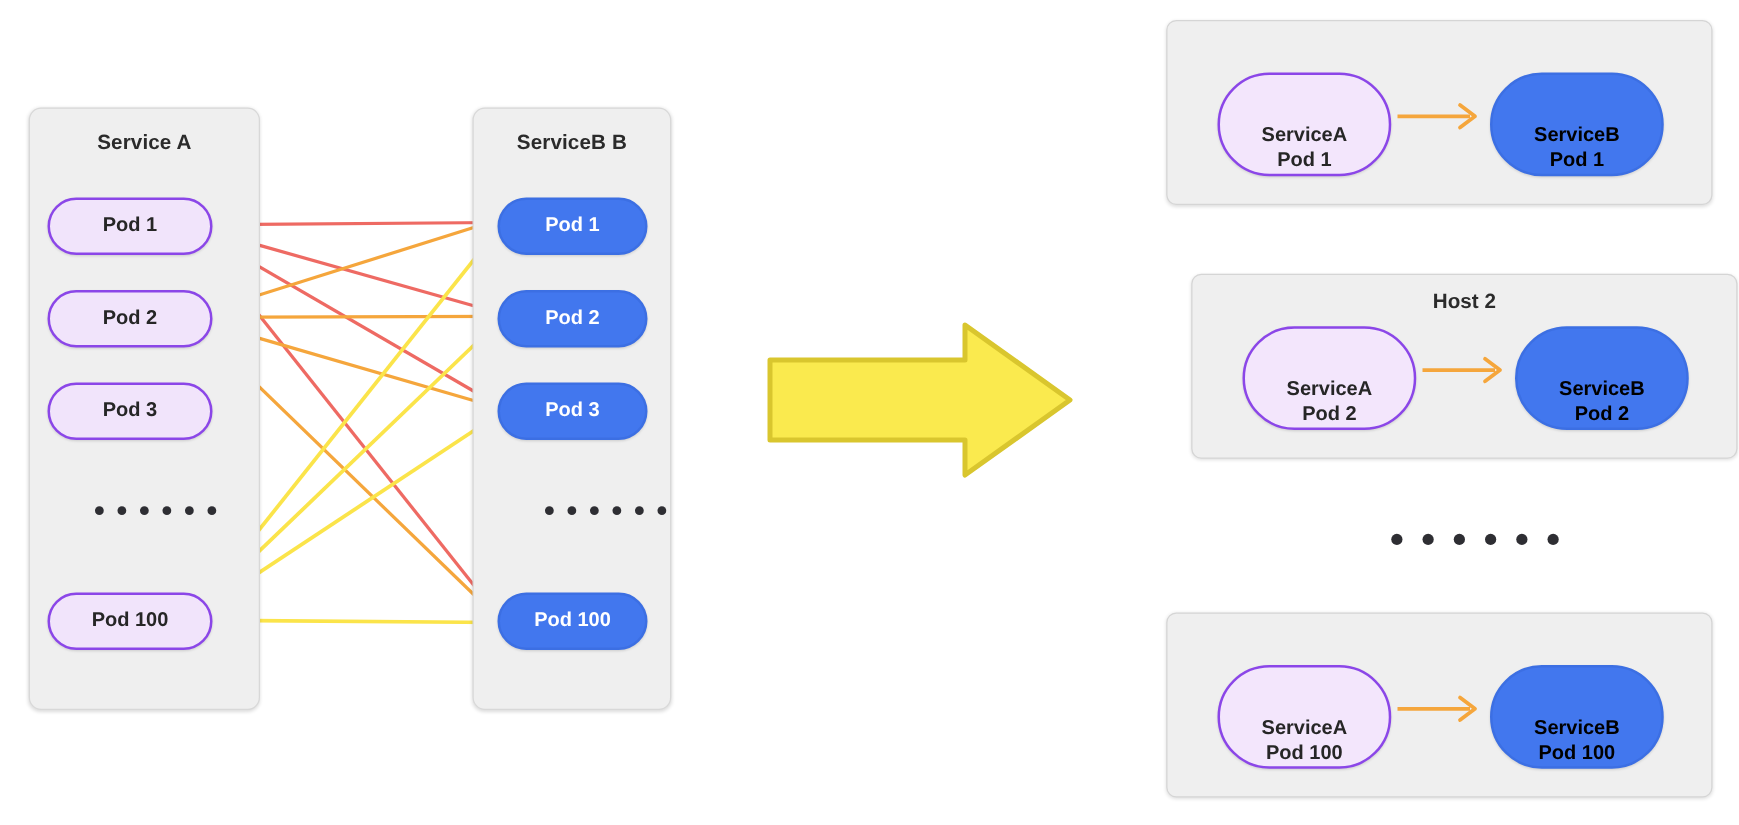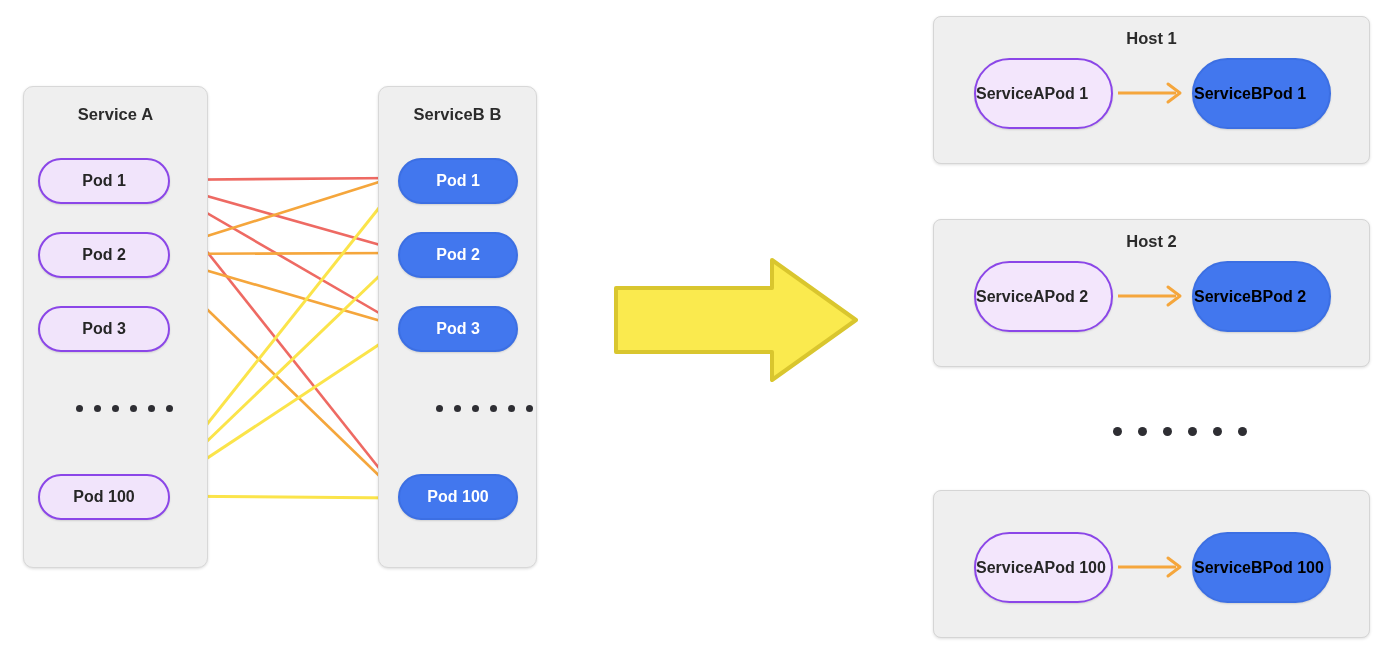--- a/index.html
+++ b/index.html
@@ -118,48 +118,48 @@
     left: 933px;
     width: 437px;
     height: 148px;
     background: #EFEFEF;
     border: 1px solid #D5D5D5;
     border-radius: 8px;
     box-shadow: 0 1px 3px rgba(0,0,0,0.13);
     box-sizing: border-box;
   }
   #host-card-1   { top: 16px; }
-  #host-card-2   { top: 219px; }
+  #host-card-2   { top: 219px; margin-left: 20px; }
   #host-card-100 { top: 490px; }
 
   .host-title {
     position: absolute;
     left: 0; right: 0;
     top: 12px;
     text-align: center;
     font-size: 16.5px;
     font-weight: 700;
     color: #2B2B2B;
   }
 
   .host-pod {
     position: absolute;
     box-sizing: border-box;
     display: flex;
-    flex-direction: row;
+    flex-direction: column;
     align-items: center;
-    justify-content: flex-start;
+    justify-content: flex-end;
     border-radius: 999px;
     font-size: 16px;
     font-weight: 700;
     line-height: 1.25;
     white-space: nowrap;
     box-shadow: 0 1px 2px rgba(0,0,0,0.13);
     top: 41px;
-    height: 71px;
+    height: 83px;
   }
   .host-pod.purple {
     left: 40px;
     width: 139px;
     background: #F3E6FC;
     border: 2px solid #8B46E8;
     color: #262626;
   }
   .host-pod.blue {
     left: 258px;
@@ -251,21 +251,20 @@
       <span class="dot"></span>
       <span class="dot"></span>
     </div>
   </div>
 
   <svg id="big-arrow" viewBox="0 0 248 128">
     <path d="M4,32 L160,32 L160,4 L244,64 L160,124 L160,96 L4,96 Z" fill="#FAEA4E" stroke="#D9C62E" stroke-width="4" stroke-linejoin="round"></path>
   </svg>
 
   <div class="host-card" id="host-card-1">
-    <div class="host-title">Host 1</div>
     <div class="host-pod purple">
       <span>ServiceA</span>
       <span>Pod 1</span>
     </div>
     <svg class="host-arrow" viewBox="0 0 74 28">
       <line x1="2" y1="14" x2="60" y2="14" stroke="#F5A63C" stroke-width="3"></line>
       <polyline points="52,5 64,14 52,23" fill="none" stroke="#F5A63C" stroke-width="3" stroke-linecap="round" stroke-linejoin="round"></polyline>
     </svg>
     <div class="host-pod blue">
       <span>ServiceB</span>

